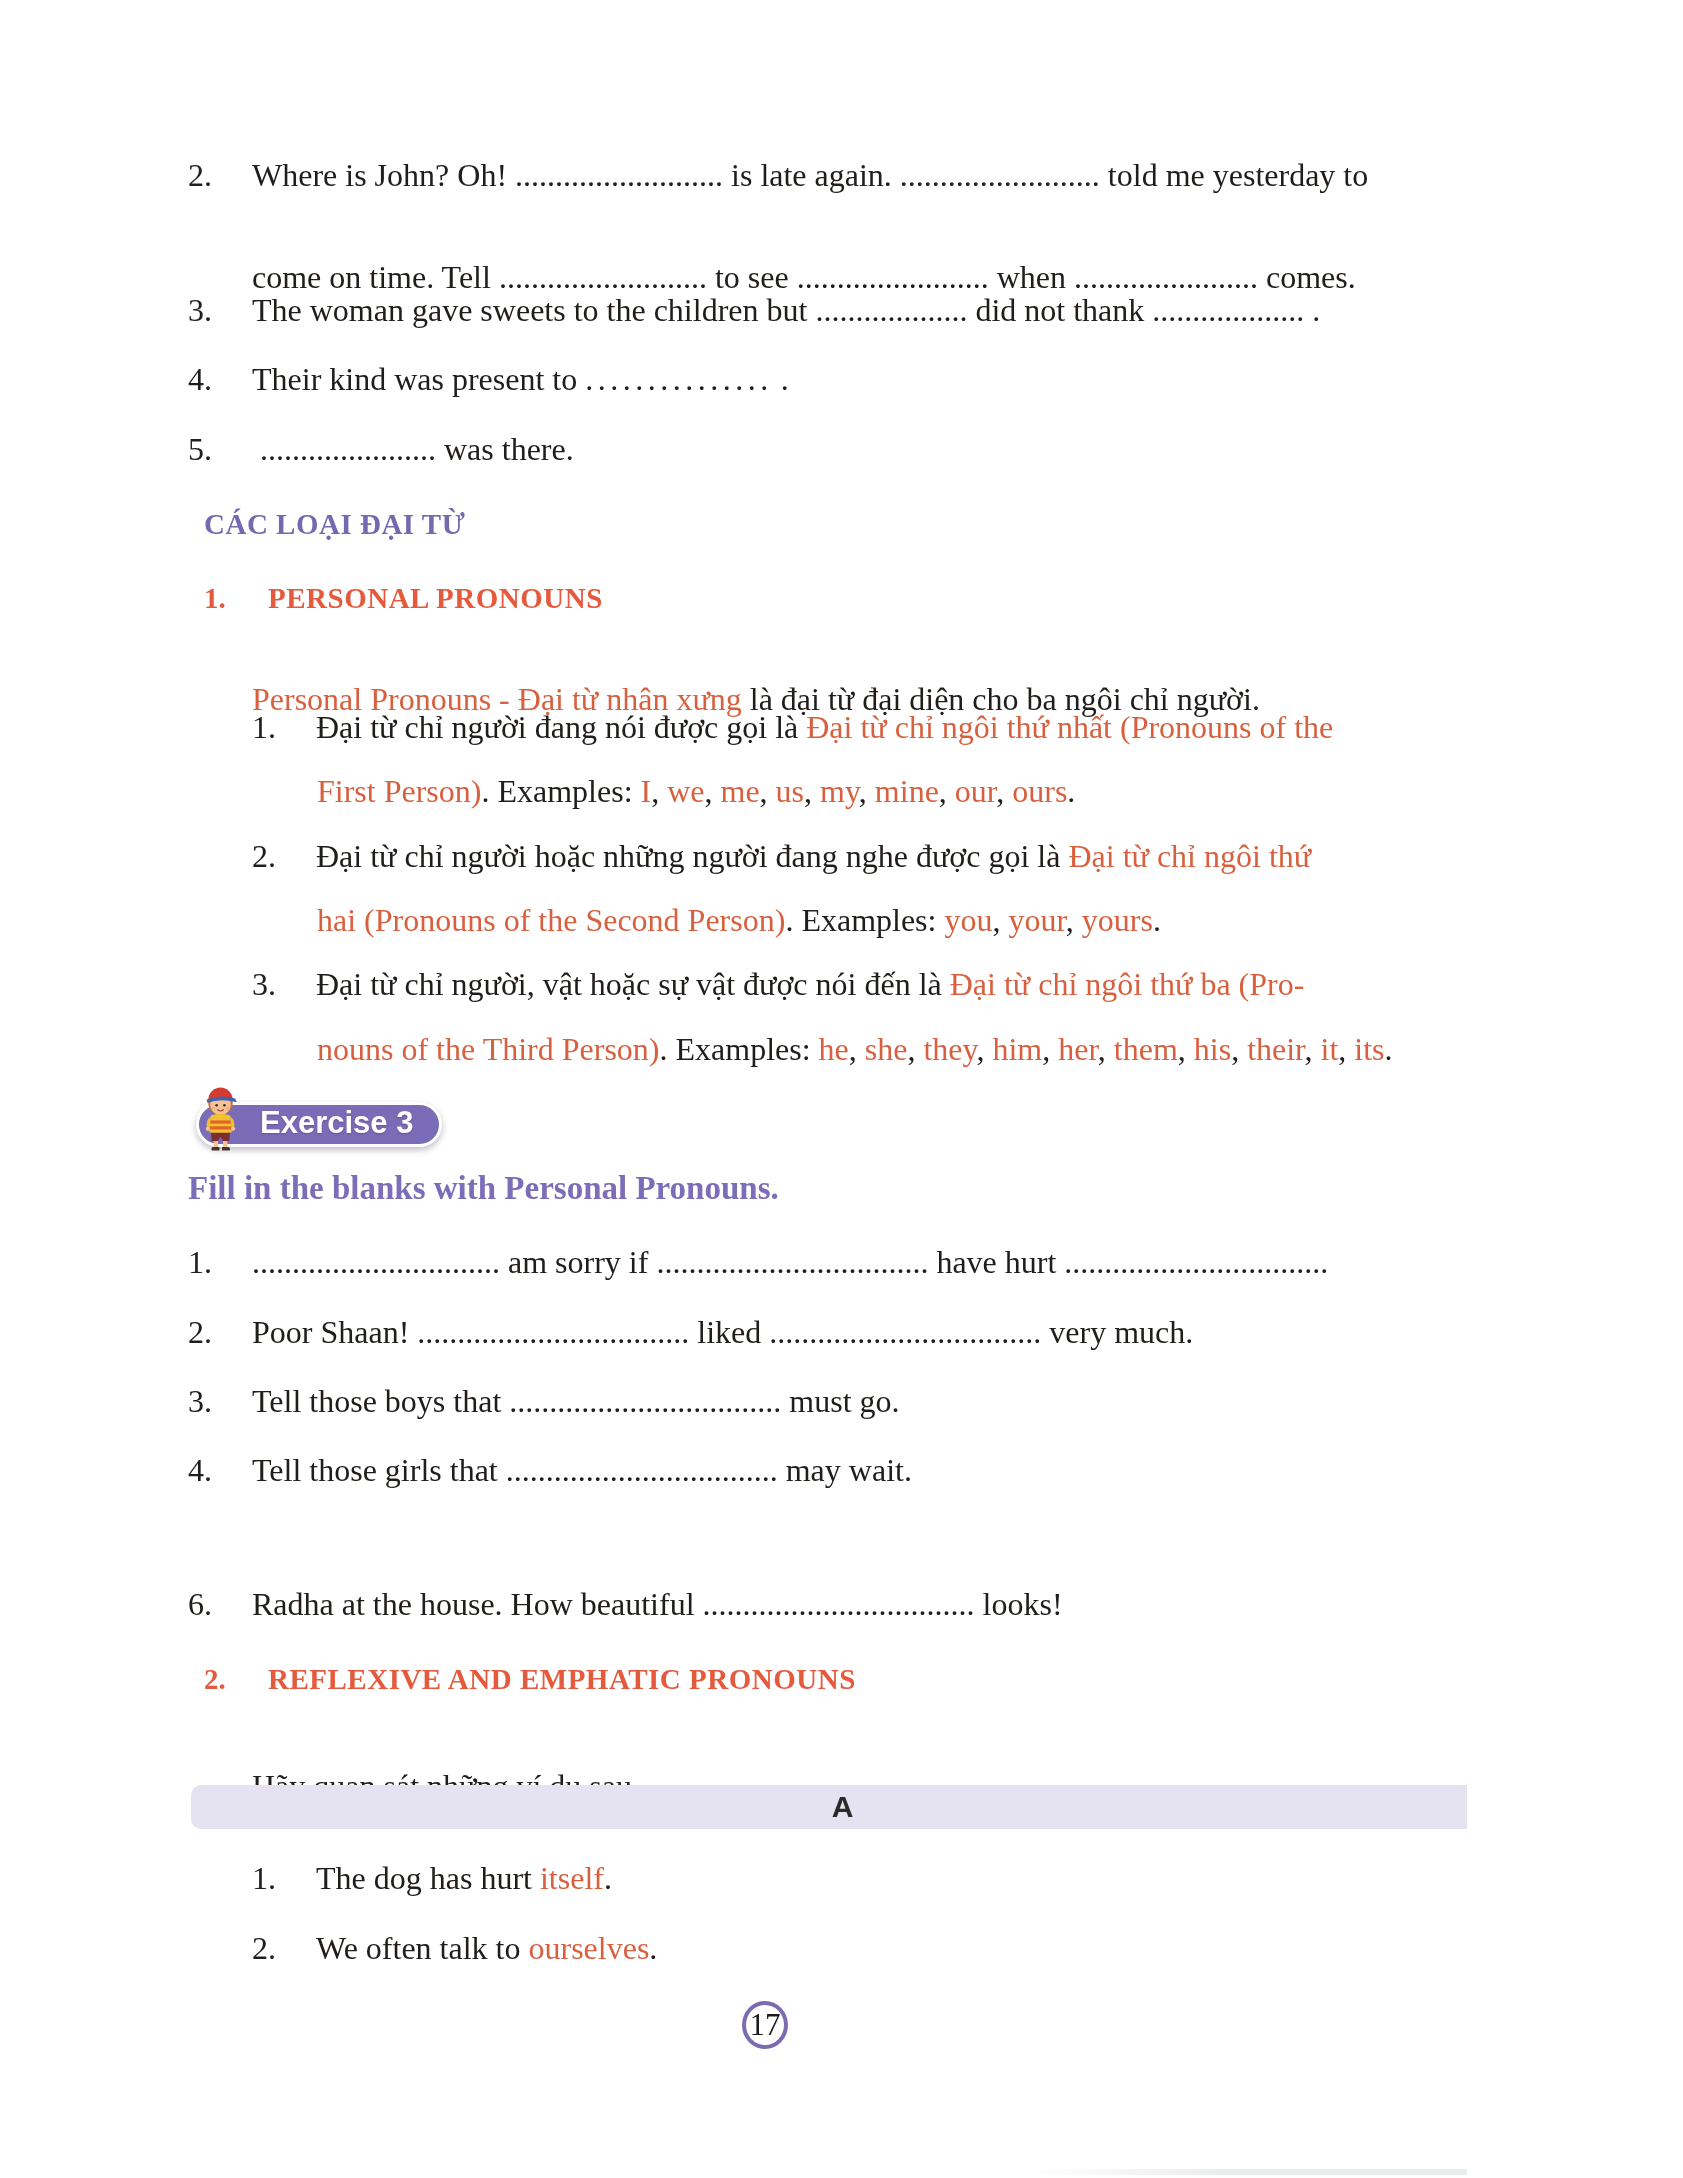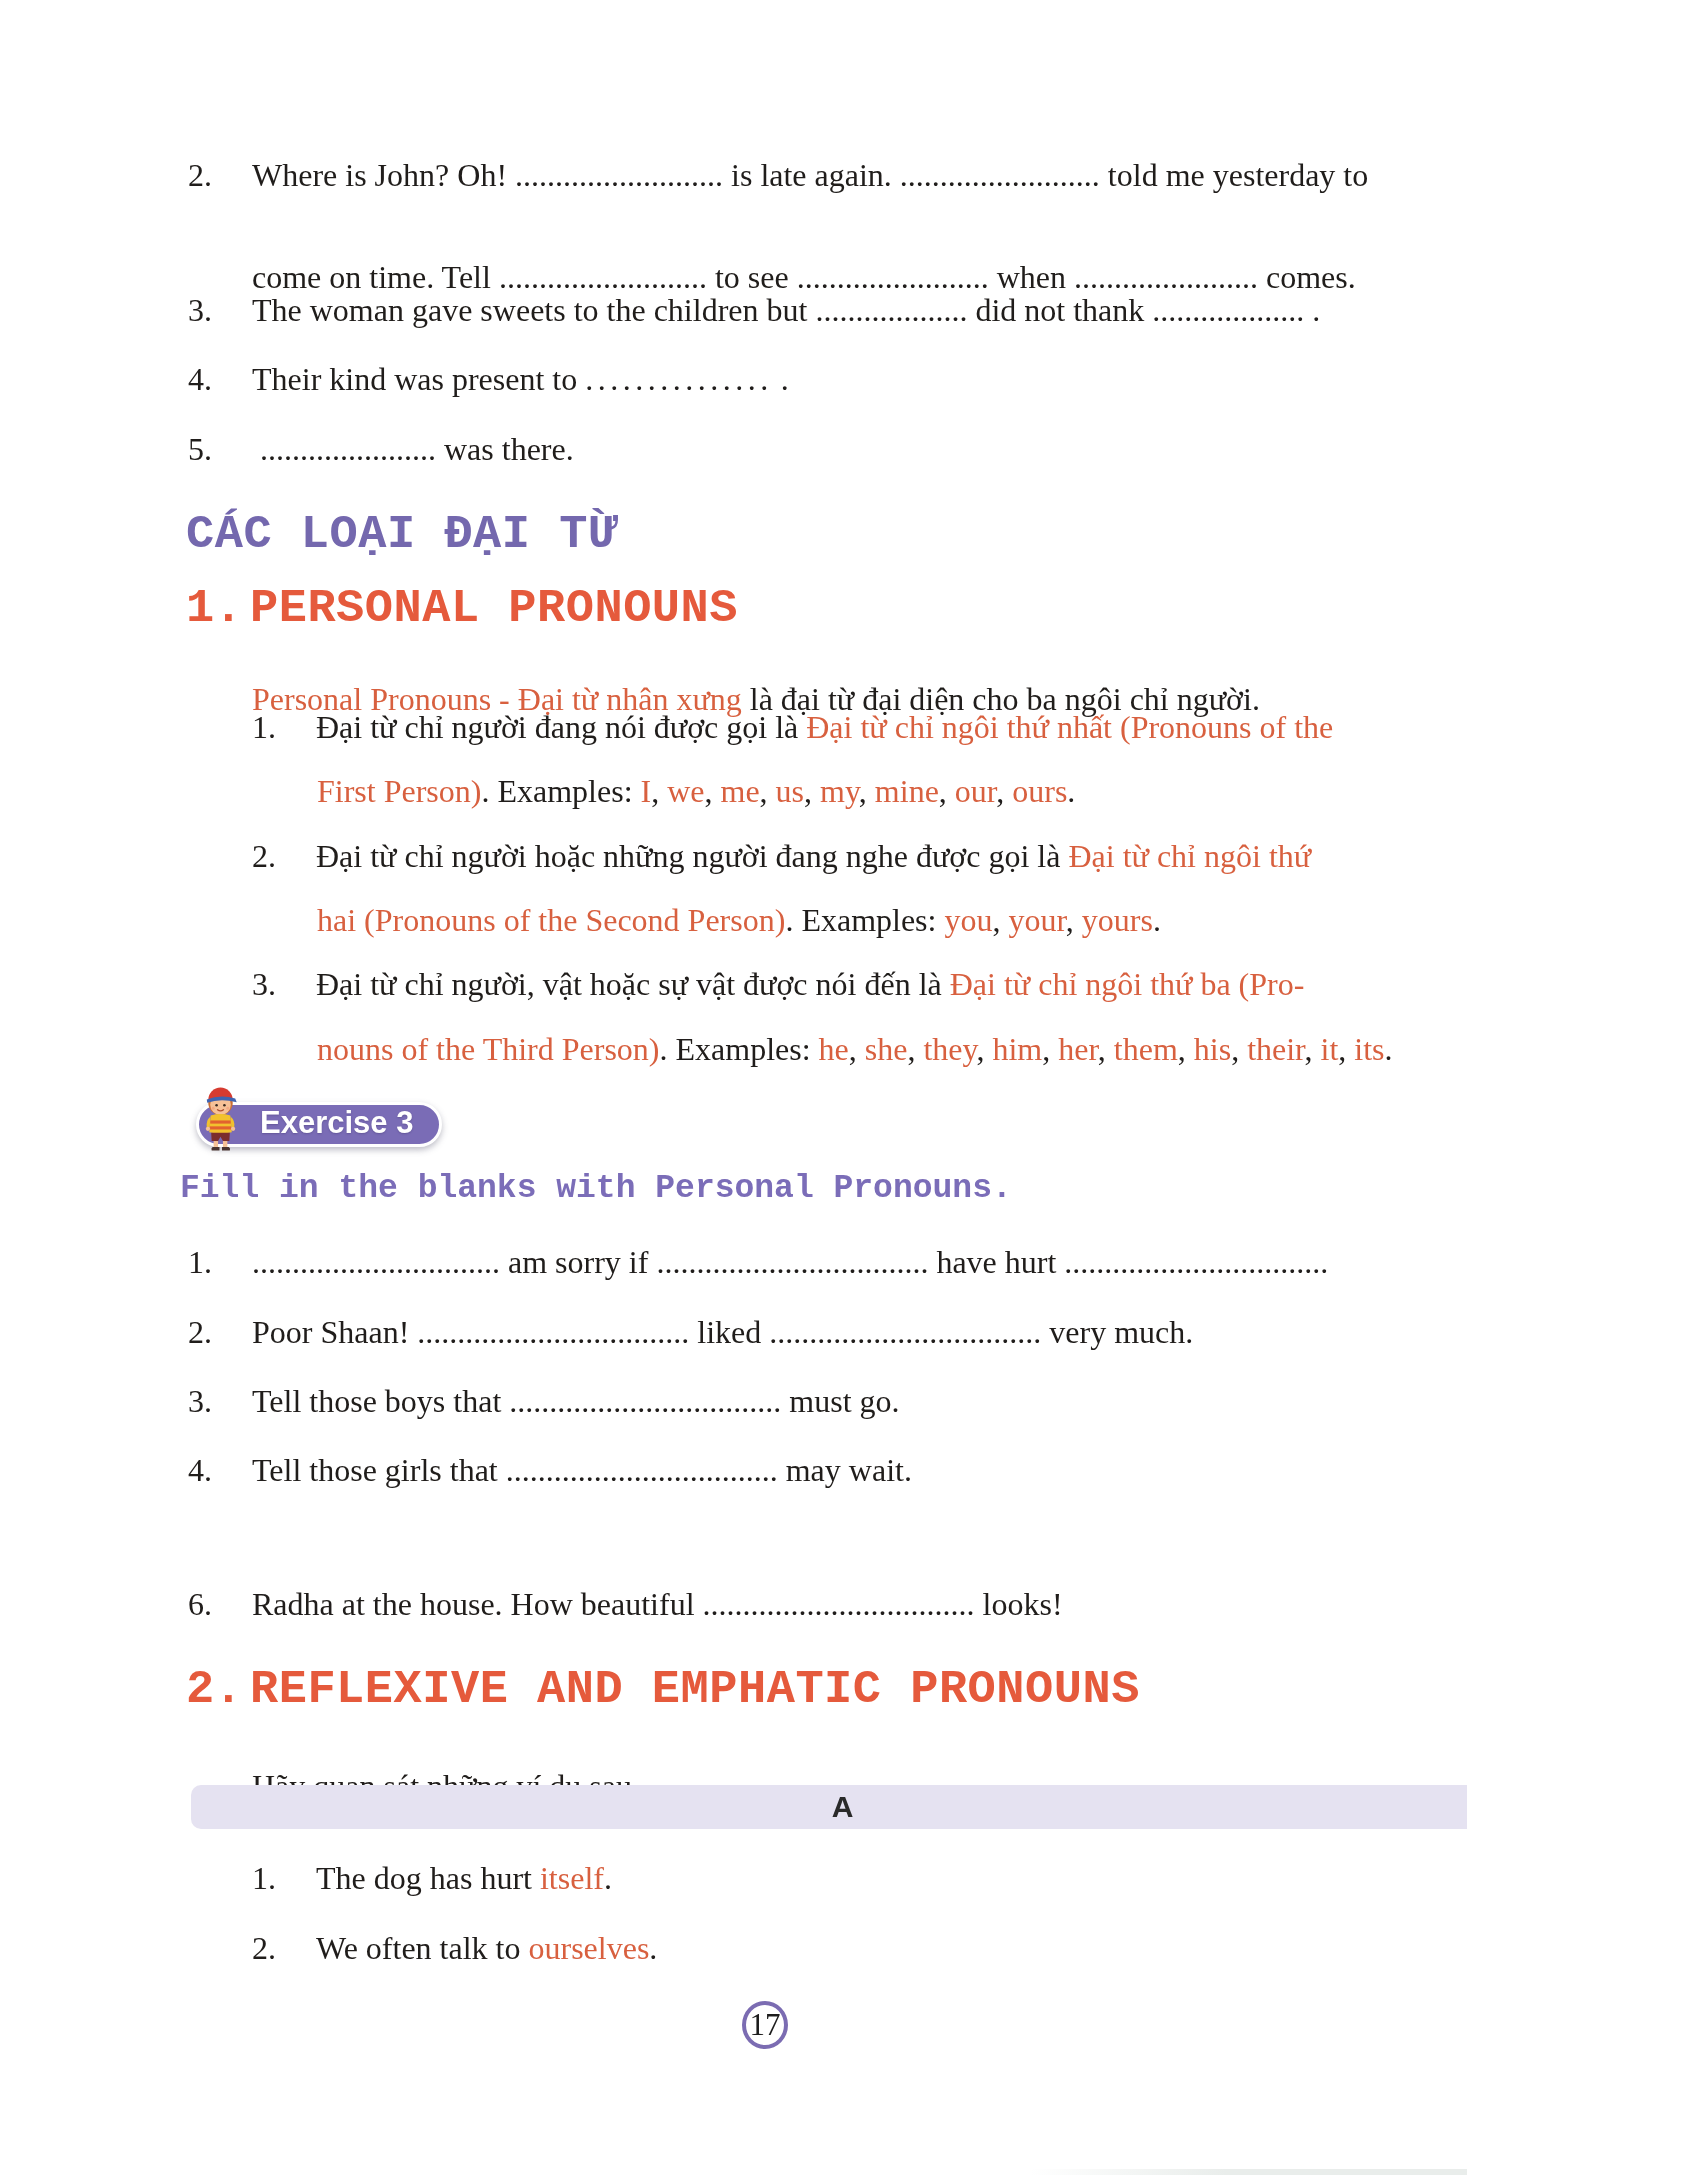--- a/index.html
+++ b/index.html
@@ -19,30 +19,30 @@
     overflow:hidden;
     font-family:"Liberation Serif","DejaVu Serif",serif;
     color:var(--ink);
   }
   .row{position:absolute;left:188px;white-space:nowrap;font-size:32px;line-height:1.2;}
   .row .num{display:inline-block;width:64px;}
   .cont{left:252px;margin-top:34px;}
   .sub{left:252px;}
   .subcont{left:317px;}
   .h-sans{
-    position:absolute;left:186px;white-space:nowrap;
-    font-family:Liberation Mono, monospace;
-    font-weight:bold;font-size:47px;letter-spacing:0.5px;
+    position:absolute;left:204px;white-space:nowrap;
+    font-family:Liberation Serif, serif;
+    font-weight:bold;font-size:29px;letter-spacing:0.5px;
   }
   .h-sans .num{display:inline-block;width:64px;letter-spacing:0;}
   .h-purple{color:var(--purple);}
   .h-orange{color:var(--orange-h);}
   .instruction{
-    position:absolute;left:180px;top:1170px;white-space:nowrap;
-    font-family:Liberation Mono, monospace;
+    position:absolute;left:188px;top:1170px;white-space:nowrap;
+    font-family:Liberation Serif, serif;
     font-weight:bold;font-size:33px;color:var(--purple2);
   }
   .c-o{color:var(--orange-t);}
   .c-sp{letter-spacing:4.5px;}
   .badge-pill{
     position:absolute;left:196px;top:1102px;
     height:45px;min-width:227px;box-sizing:border-box;
     background:var(--badge);
     border:3px solid #fff;border-radius:26px;
     box-shadow:0 3px 6px rgba(110,110,130,.45);

